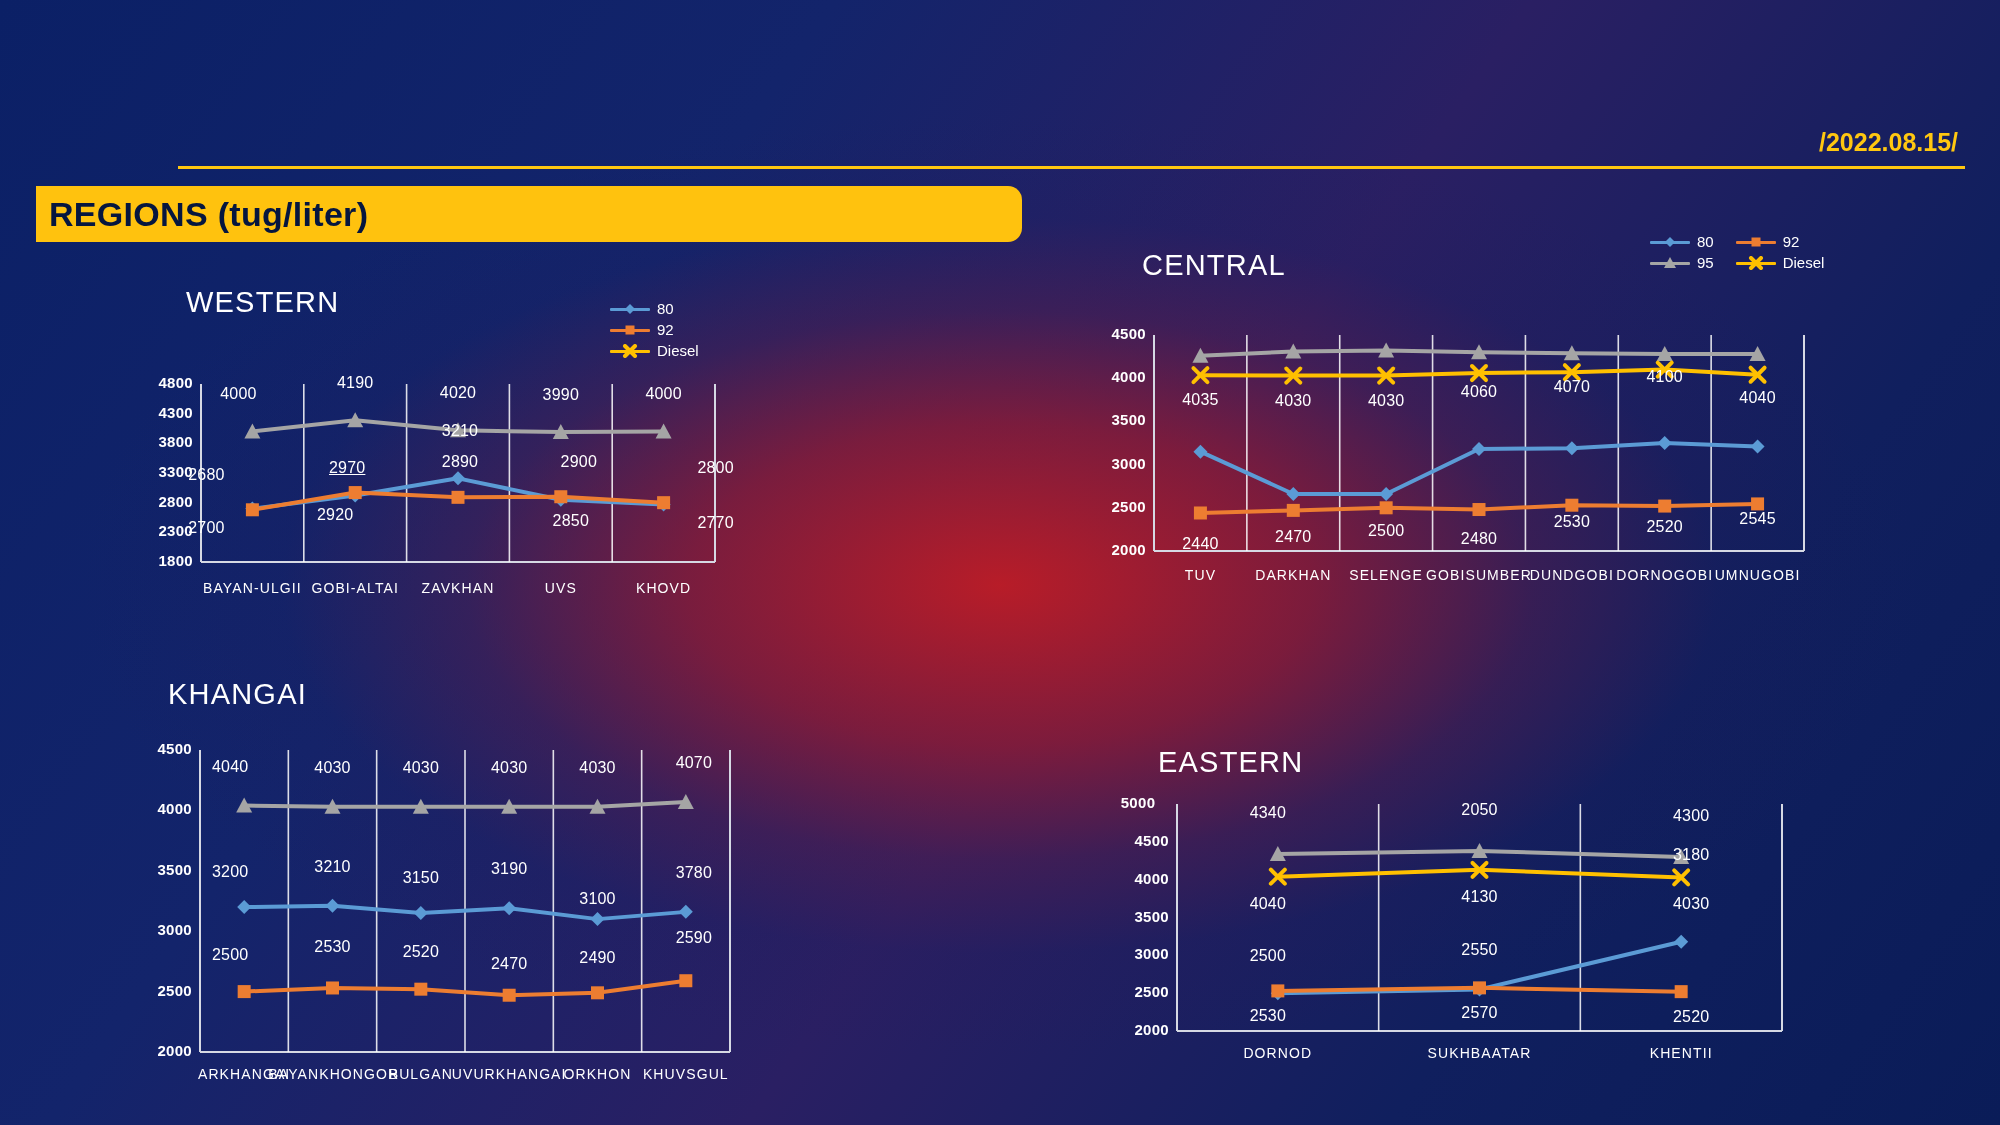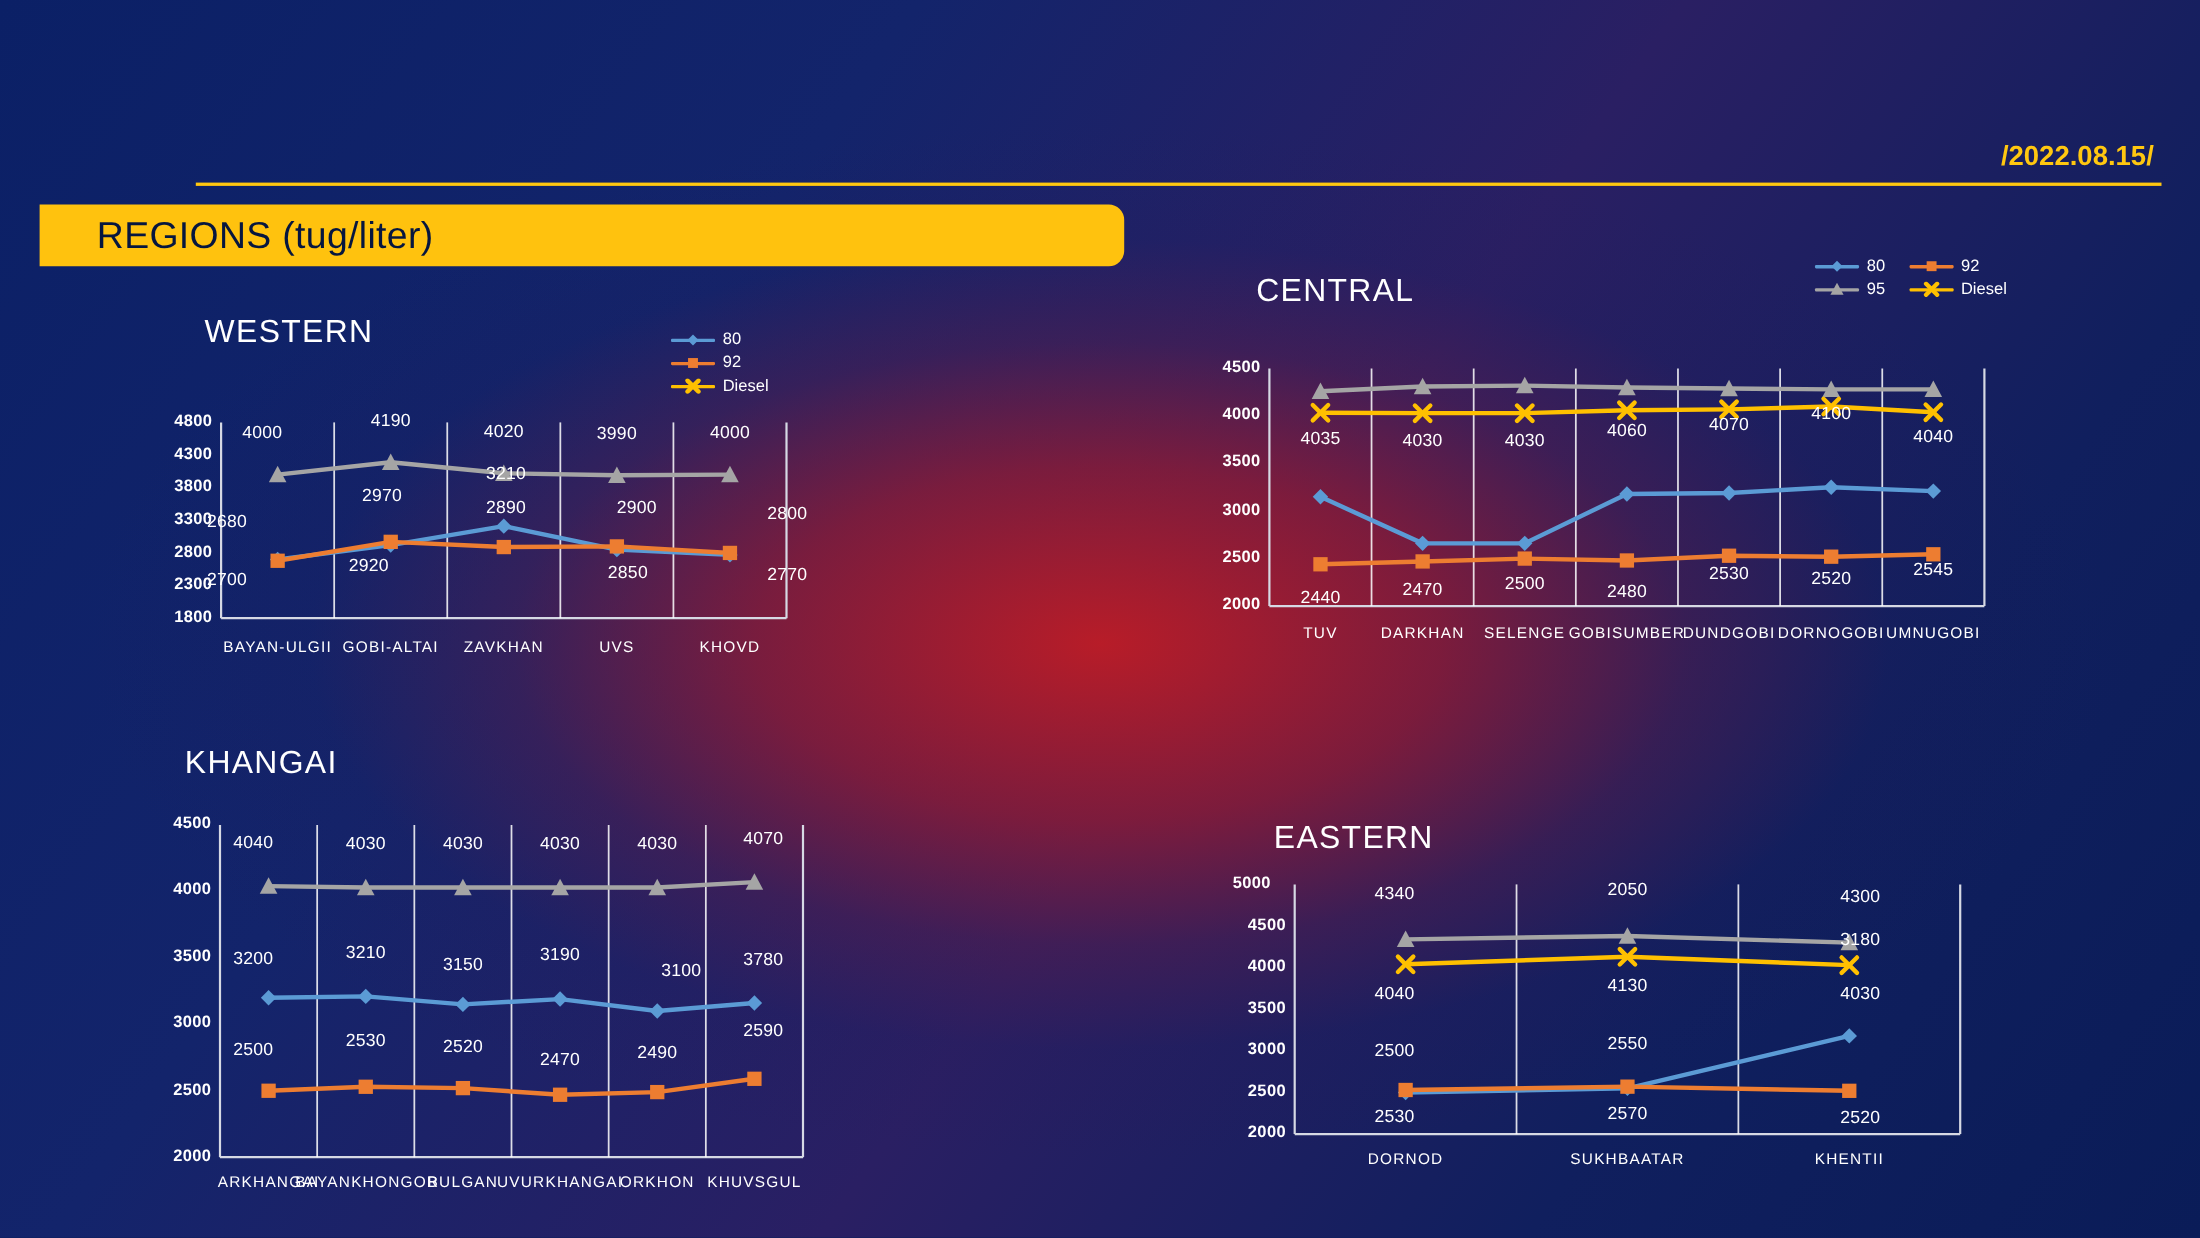--- a/index.html
+++ b/index.html
@@ -29,23 +29,22 @@
   .rule{
     position:absolute;left:178px;top:166px;width:1787px;height:3px;
     background:#ffc710;
   }
   .regions-chip{
     position:absolute;left:36px;top:186px;width:986px;height:56px;
     background:#ffc20e;border-radius:0 14px 14px 0;
     display:flex;align-items:center;
   }
   .regions-chip span{
-    padding-left:24px;font-size:34px;font-weight:400;color:#06163f;
+    padding-left:13px;font-size:34px;font-weight:700;color:#06163f;
     letter-spacing:0.3px;
-    margin-left:28px;
   }
   
   .panel{position:absolute;}
   .panel-title{
     position:absolute;color:#ffffff;font-size:29px;font-weight:400;
     letter-spacing:1.2px;white-space:nowrap;
   }
   .legend{position:absolute;display:flex;flex-wrap:wrap;}
   .legend.two-col{width:220px;}
   .legend-item{
@@ -155,21 +154,21 @@
         <div class="xlab" style="width: 142.8px; left: 150.8px; top: 206px;">GOBI-ALTAI</div>
         <div class="xlab" style="width: 142.8px; left: 253.6px; top: 206px;">ZAVKHAN</div>
         <div class="xlab" style="width: 142.8px; left: 356.4px; top: 206px;">UVS</div>
         <div class="xlab" style="width: 142.8px; left: 459.2px; top: 206px;">KHOVD</div>
         <div class="dlab" style="width: 80px; left: 65.4px; top: 11.4667px;">4000</div>
         <div class="dlab" style="width: 80px; left: 182.2px; top: 0.193333px;">4190</div>
         <div class="dlab" style="width: 80px; left: 285px; top: 10.28px;">4020</div>
         <div class="dlab" style="width: 80px; left: 387.8px; top: 12.06px;">3990</div>
         <div class="dlab" style="width: 80px; left: 490.6px; top: 11.4667px;">4000</div>
         <div class="dlab" style="width: 80px; left: 33.4px; top: 91.7867px;">2680</div>
-        <div class="dlab" style="width: 80px; left: 174.2px; top: 68px;">2970</div>
+        <div class="dlab" style="width: 80px; left: 174.2px; top: 85px; text-decoration: underline;">2970</div>
         <div class="dlab" style="width: 80px; left: 287px; top: 79.3267px;">2890</div>
         <div class="dlab" style="width: 80px; left: 405.8px; top: 78.7333px;">2900</div>
         <div class="dlab" style="width: 80px; left: 542.6px; top: 84.6667px;">2800</div>
         <div class="dlab" style="width: 80px; left: 33.4px; top: 144.6px;">2700</div>
         <div class="dlab" style="width: 80px; left: 162.2px; top: 131.547px;">2920</div>
         <div class="dlab" style="width: 80px; left: 287px; top: 48.34px;">3210</div>
         <div class="dlab" style="width: 80px; left: 397.8px; top: 137.7px;">2850</div>
         <div class="dlab" style="width: 80px; left: 542.6px; top: 140.447px;">2770</div>
       </div>
   </div>
@@ -361,21 +360,21 @@
         <div class="dlab" style="width: 80px; left: 62.1667px; top: 21.568px;">4040</div>
         <div class="dlab" style="width: 80px; left: 164.5px; top: 22.776px;">4030</div>
         <div class="dlab" style="width: 80px; left: 252.833px; top: 22.776px;">4030</div>
         <div class="dlab" style="width: 80px; left: 341.167px; top: 22.776px;">4030</div>
         <div class="dlab" style="width: 80px; left: 429.5px; top: 22.776px;">4030</div>
         <div class="dlab" style="width: 80px; left: 525.833px; top: 17.944px;">4070</div>
         <div class="dlab" style="width: 80px; left: 62.1667px; top: 127.04px;">3200</div>
         <div class="dlab" style="width: 80px; left: 164.5px; top: 121.832px;">3210</div>
         <div class="dlab" style="width: 80px; left: 252.833px; top: 133.08px;">3150</div>
         <div class="dlab" style="width: 80px; left: 341.167px; top: 124.248px;">3190</div>
-        <div class="dlab" style="width: 80px; left: 429.5px; top: 138px; text-align: right;">3100</div>
+        <div class="dlab" style="width: 80px; left: 429.5px; top: 154px;">3100</div>
         <div class="dlab" style="width: 80px; left: 525.833px; top: 127.872px;">3780</div>
         <div class="dlab" style="width: 80px; left: 62.1667px; top: 209.6px;">2500</div>
         <div class="dlab" style="width: 80px; left: 164.5px; top: 201.976px;">2530</div>
         <div class="dlab" style="width: 80px; left: 252.833px; top: 207.184px;">2520</div>
         <div class="dlab" style="width: 80px; left: 341.167px; top: 219.224px;">2470</div>
         <div class="dlab" style="width: 80px; left: 429.5px; top: 212.808px;">2490</div>
         <div class="dlab" style="width: 80px; left: 525.833px; top: 192.728px; text-align: center;">2590</div>
       </div>
   </div>
 

